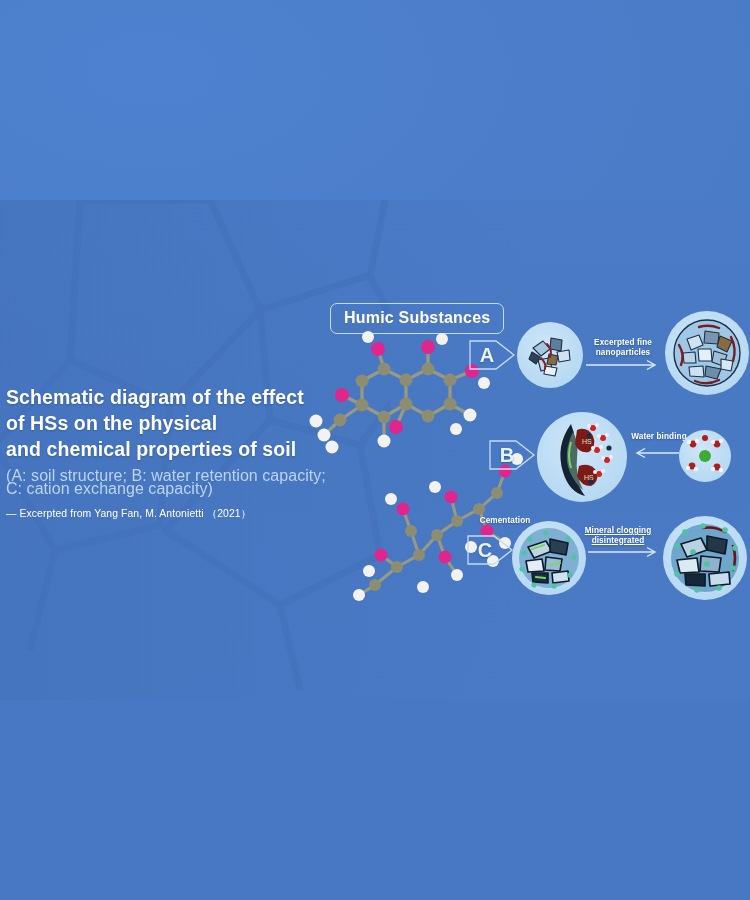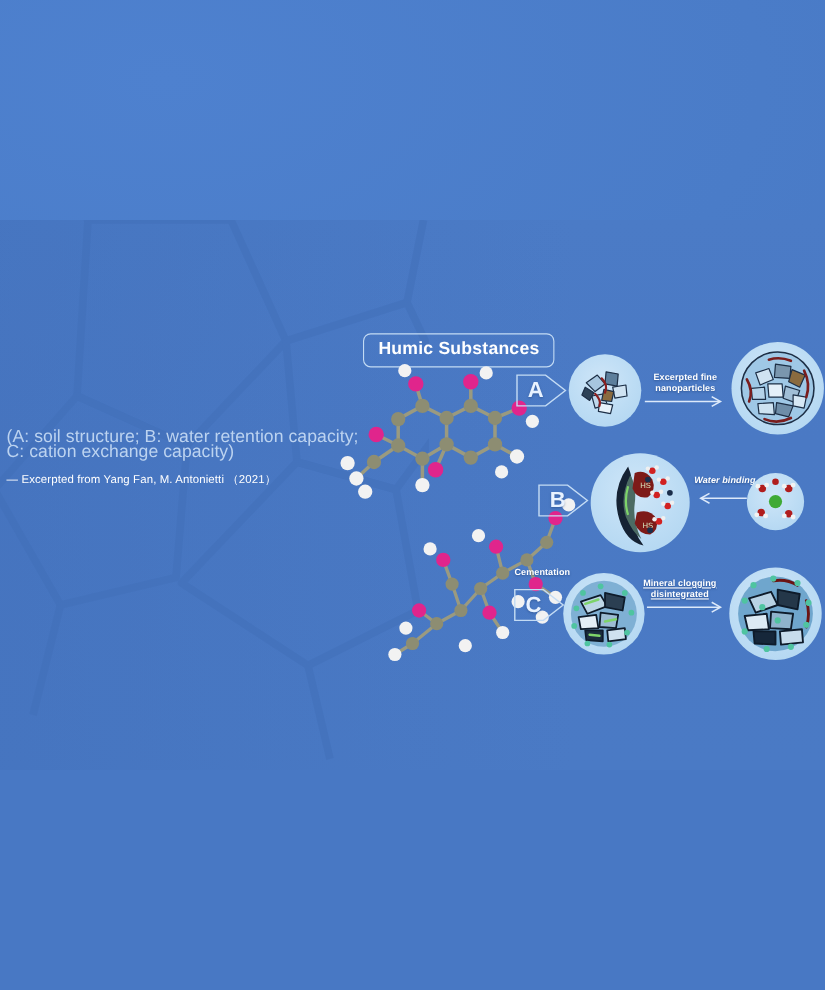--- a/index.html
+++ b/index.html
@@ -84,22 +84,22 @@
   #c-c1{left:512px;top:521px;width:74px;height:74px;}
   #c-c2{left:663px;top:516px;width:84px;height:84px;}
 
   
   .caption{
     position:absolute;color:#ffffff;font-size:8.2px;font-weight:bold;
     line-height:9.6px;text-align:center;white-space:nowrap;
     text-shadow:0 1px 2px rgba(20,50,100,.45);letter-spacing:.1px;
   }
   #cap-a{left:585px;top:338px;width:76px;}
-  #cap-b{left:628px;top:432px;width:62px;font-style:italic;}
-  #cap-c{left:462px;top:516px;width:62px;}
+  #cap-b{left:628px;top:432px;width:62px;}
+  #cap-c{left:474px;top:516px;width:62px;}
   #cap-d{left:577px;top:526px;width:82px;text-decoration:underline;}
 
   .arrow{position:absolute;}
   #arr-a{left:586px;top:358px;width:74px;height:14px;}
   #arr-b{left:633px;top:446px;width:46px;height:14px;}
   #arr-c{left:588px;top:545px;width:72px;height:14px;}
   .arrow line,.arrow polyline{stroke:#dce9fa;stroke-width:1.4;fill:none;}
 </style>
 </head>
 <body>
@@ -114,20 +114,25 @@
       <polygon points="310,240 400,265 420,375 320,425 205,350"></polygon>
       <line x1="35" y1="265" x2="-30" y2="250"></line>
       <line x1="95" y1="370" x2="70" y2="470"></line>
       <line x1="120" y1="20" x2="80" y2="-40"></line>
       <line x1="320" y1="425" x2="340" y2="510"></line>
       <line x1="410" y1="95" x2="425" y2="20"></line>
     </svg>
   </div>
 
   <div class="textblock">
+    <div class="title">
+      <div>Schematic diagram of the effect</div>
+      <div>of HSs on the physical</div>
+      <div>and chemical properties of soil</div>
+    </div>
     <div class="subtitle">(A: soil structure; B: water retention capacity; C: cation exchange capacity)</div>
     <div class="credit">— Excerpted from Yang Fan, M. Antonietti （2021）</div>
   </div>
 
   <div class="pill">Humic Substances</div>
 
   <svg class="molecule" id="mol-top" viewBox="0 0 200 150">
     <g stroke="#9a9a80" stroke-width="3.2" stroke-linecap="round">
       <line x1="40" y1="95" x2="62" y2="80"></line>
         <line x1="62" y1="80" x2="62" y2="56"></line>

